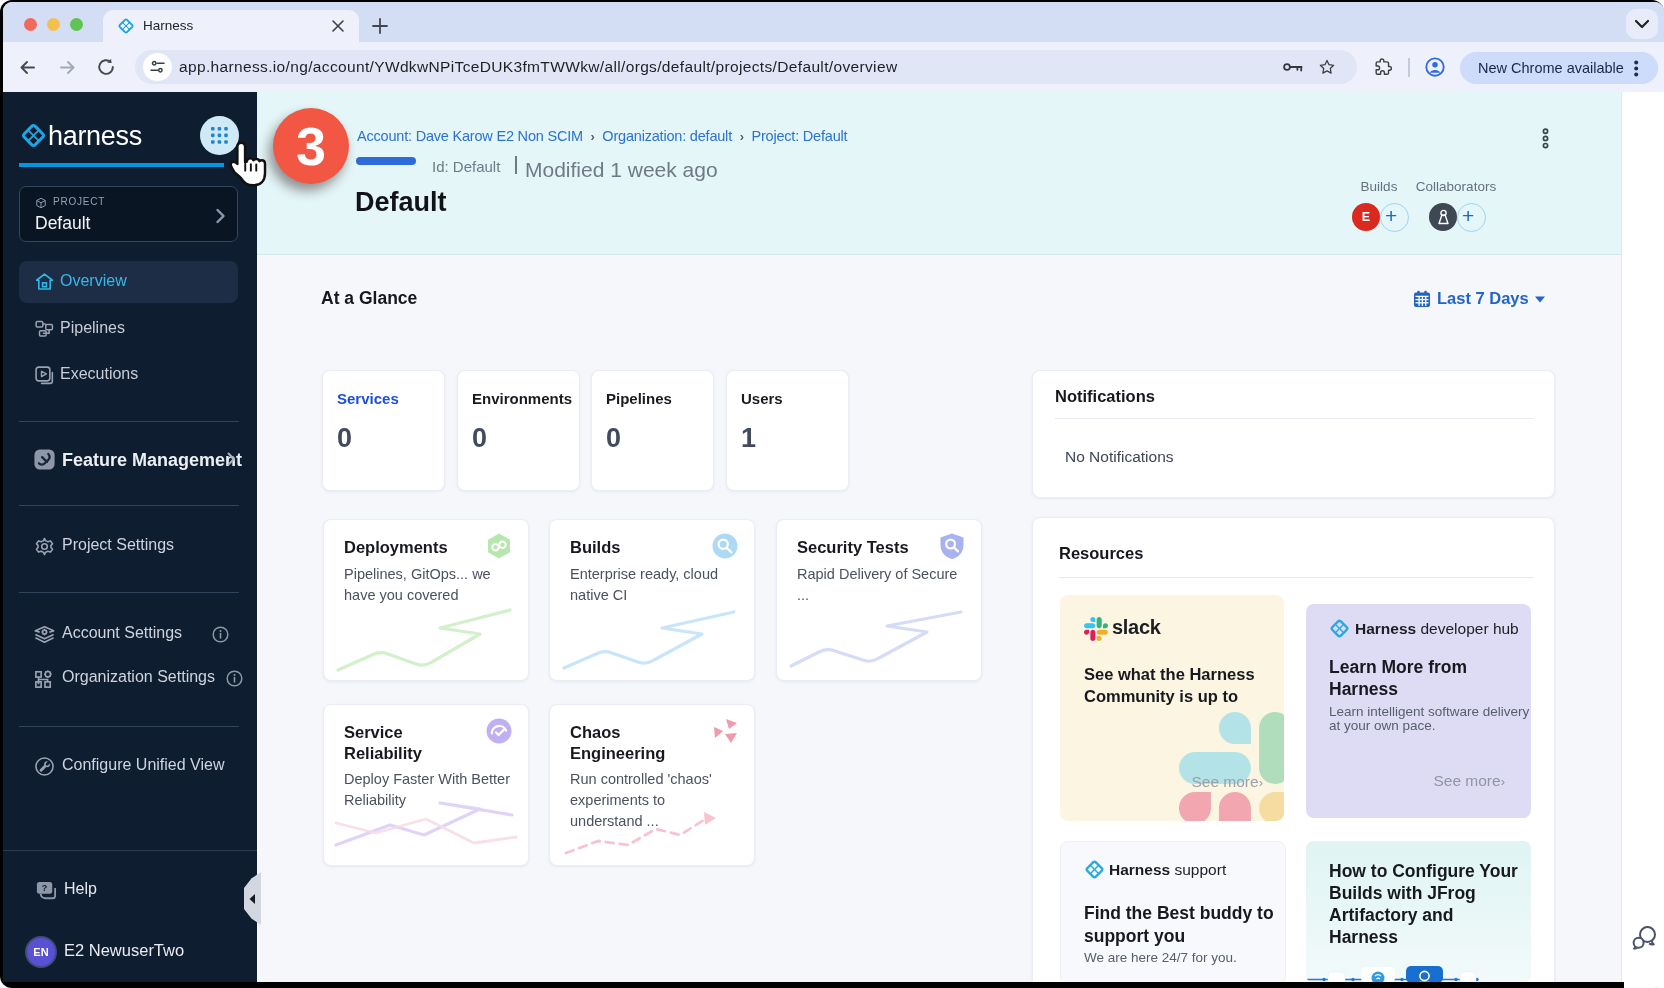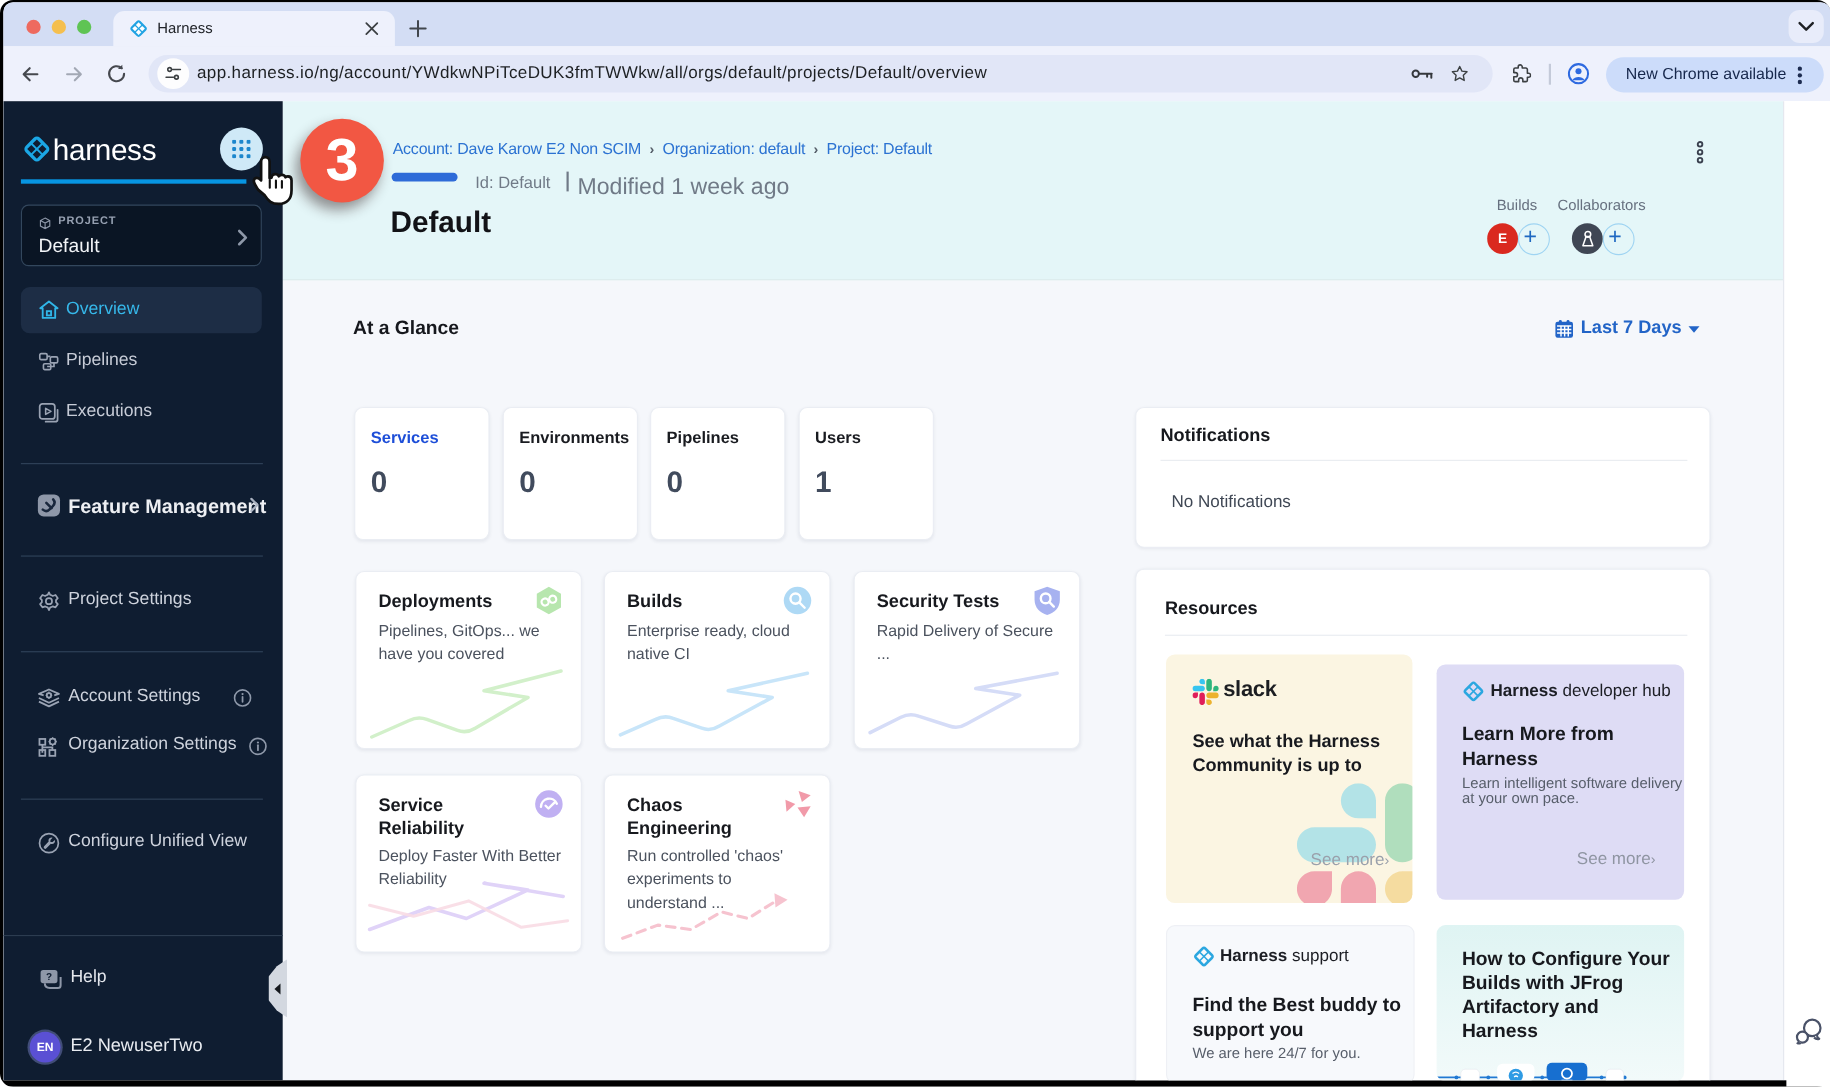--- a/index.html
+++ b/index.html
@@ -329,21 +329,21 @@
             <rect x="0" y="13.2" width="3.6" height="3.6" rx="1.1"></rect>
             <rect x="6.6" y="13.2" width="3.6" height="3.6" rx="1.1"></rect>
             <rect x="13.2" y="13.2" width="3.6" height="3.6" rx="1.1"></rect>
           </g>
         </svg>
 <div class="abs" style="left:16px;top:71px;width:205px;height:3.5px;background:#0795e2;"></div>
 <div class="abs" style="left:16px;top:94px;width:217px;height:54px;border:1px solid #33475d;border-radius:7px;background:#0a1524;">
   <svg class="abs" style="left:15px;top:10px;" width="12" height="12" viewBox="0 0 24 24">
             <path d="M12 2.5 L20.5 7 V17 L12 21.5 L3.5 17 V7 Z M3.5 7 L12 11.5 L20.5 7 M12 11.5 V21.5" fill="none" stroke="#8e98a9" stroke-width="2"></path>
           </svg>
-  <div class="abs" style="left:33px;top:9px;font-size:10px;letter-spacing:.8px;color:#96a0b1;font-weight:700;">PROJECT</div>
+  <div class="abs" style="left:33px;top:9px;font-size:10px;letter-spacing:.8px;color:#96a0b1;font-weight:400;">PROJECT</div>
   <div class="abs" style="left:15px;top:26px;font-size:17.5px;color:#f2f4f7;">Default</div>
   <svg class="abs" style="left:195px;top:21px;" width="11" height="16" viewBox="0 0 11 16">
             <path d="M2.5 2 L8.5 8 L2.5 14" stroke="#8e98a9" stroke-width="2.4" fill="none" stroke-linecap="round" stroke-linejoin="round"></path>
           </svg>
 </div>
 <div class="abs" style="left:16px;top:169px;width:219px;height:42px;border-radius:8px;background:#1d2d45;"></div>
 <svg class="abs" style="left:31px;top:179px;" width="21" height="22" viewBox="0 0 24 24">
           <path d="M12 3 L21 10 H18.5 V20 H5.5 V10 H3 Z" fill="none" stroke="#30b6e8" stroke-width="1.9" stroke-linejoin="round"></path>
           <rect x="9.8" y="13" width="4.4" height="4.4" fill="none" stroke="#30b6e8" stroke-width="1.9"></rect>
         </svg>

